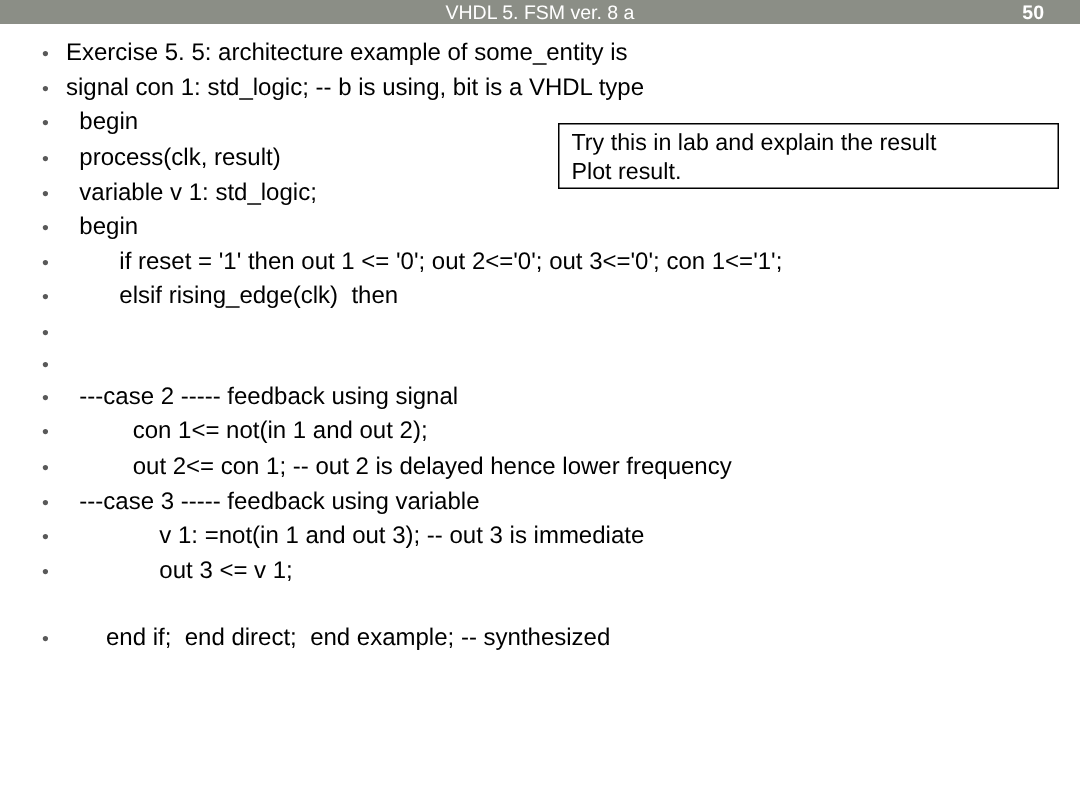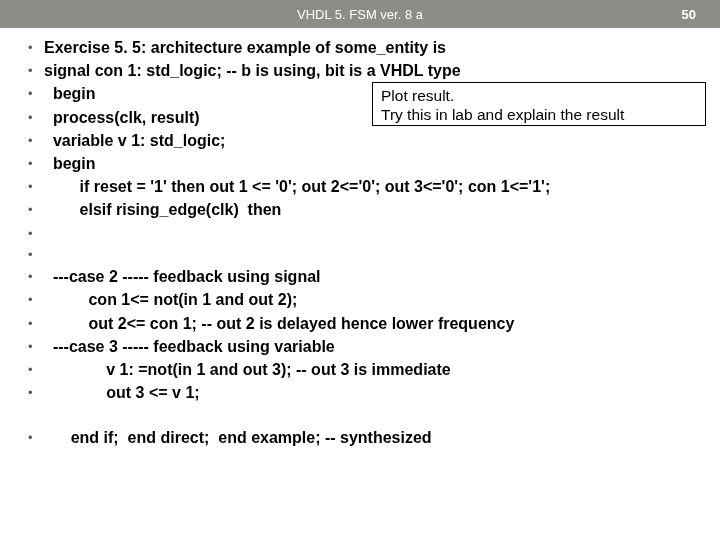--- a/index.html
+++ b/index.html
@@ -6,21 +6,21 @@
     margin: 0;
     padding: 0;
     width: 720px;
     height: 540px;
     background: #ffffff;
     font-family: Arial, Helvetica, sans-serif;
     overflow: hidden;
   }
   .header {
     width: 720px;
-    height: 28px;
+    height: 16px;
     background: #8b8e86;
     position: relative;
     color: #ffffff;
     font-size: 13px;
   }
   .header-title {
     position: absolute;
     left: 50%;
     top: 50%;
     transform: translate(-50%, -50%);
@@ -46,21 +46,20 @@
   }
   .bullet {
     color: #595959;
     font-size: 13px;
     width: 16px;
     flex: 0 0 16px;
     margin-top: 3px;
   }
   .txt {
     white-space: pre;
-    font-weight: bold;
   }
   .callout {
     position: absolute;
     left: 372px;
     top: 82px;
     width: 334px;
     height: 44px;
     border: 1px solid #000;
     background: #fff;
     box-sizing: border-box;
@@ -146,15 +145,15 @@
 
   <div class="gap"></div>
 
   <div class="line">
       <span class="bullet">•</span>
       <span class="txt">      end if;  end direct;  end example; -- synthesized</span>
     </div>
 </div>
 
 <div class="callout">
+  <div>Try this in lab and explain the result</div>
   <div>Plot result.</div>
-  <div>Try this in lab and explain the result</div>
 </div>
 
 </body></html>

